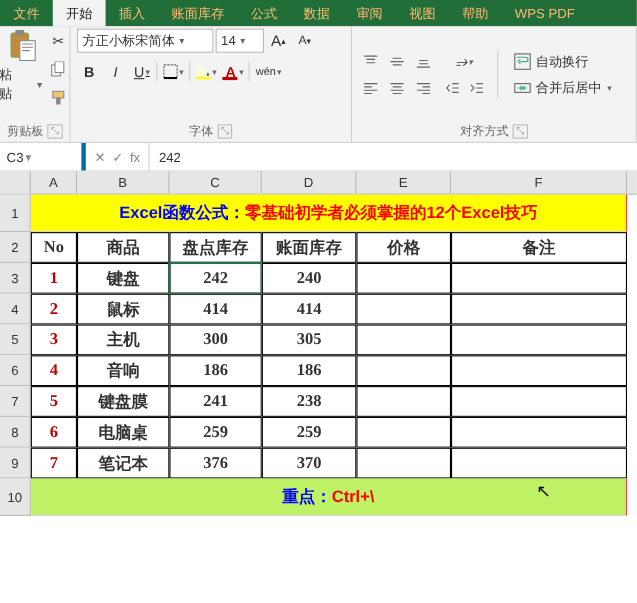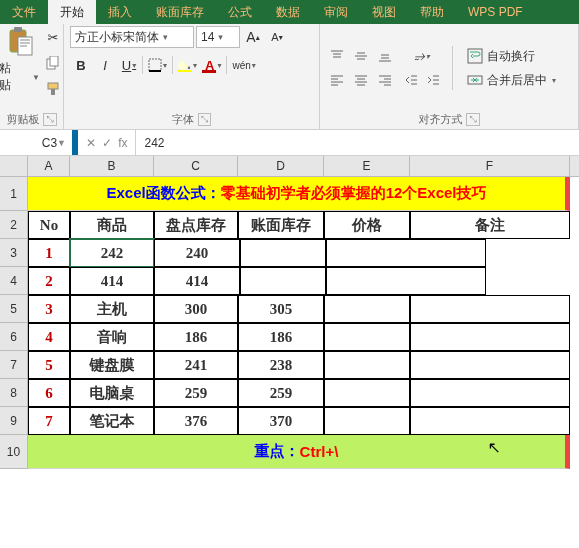--- a/index.html
+++ b/index.html
@@ -16,30 +16,30 @@
 .sub-col{display:flex;flex-direction:column;gap:4px;justify-content:center}
 .font-row{display:flex;gap:2px;align-items:center}
 .combo{border:1px solid #bbb;background:#fff;height:22px;display:flex;align-items:center;padding:0 4px;font-size:12px}
 .combo .dd{margin-left:4px;color:#666;font-size:9px}
 .btn{min-width:22px;height:22px;display:flex;align-items:center;justify-content:center;border:1px solid transparent;cursor:pointer;font-size:13px;padding:0 2px}
 .dd-sm{font-size:8px;color:#666;margin-left:1px}
 .align-grid{display:grid;grid-template-columns:repeat(3,22px);grid-template-rows:22px 22px;gap:2px}
 .wrap-col{display:flex;flex-direction:column;gap:2px}
 .wrap-btn{display:flex;align-items:center;gap:4px;padding:0 6px;height:22px;cursor:pointer;font-size:12px}
 .formula-bar{display:flex;align-items:center;border-bottom:1px solid #d0d0d0;height:26px;background:#fff}
-.name-box{width:78px;border-right:6px solid #0369a1;padding:0 6px;height:100%;display:flex;align-items:center;justify-content:flex-end;font-size:12px}
+.name-box{width:78px;border-right:4px solid #0369a1;padding:0 6px;height:100%;display:flex;align-items:center;justify-content:flex-start;font-size:12px}
 .fx-btns{display:flex;align-items:center;gap:6px;padding:0 8px;color:#888;border-right:1px solid #d0d0d0;height:100%}
 .fx-input{flex:1;padding:0 8px;font-size:12px;height:100%;display:flex;align-items:center}
 .sheet{position:relative}
 .col-headers{display:flex;background:#e6e6e6;border-bottom:1px solid #bbb}
 .corner{width:28px;height:20px;border-right:1px solid #bbb;background:#e6e6e6}
 .ch{height:20px;border-right:1px solid #bbb;display:flex;align-items:center;justify-content:center;font-size:12px;color:#333}
 .row{display:flex}
 .rh{width:28px;background:#e6e6e6;border-right:1px solid #bbb;border-bottom:1px solid #bbb;display:flex;align-items:center;justify-content:center;font-size:12px;color:#333}
-.cell{border-right:5px solid #ef4444;border-bottom:1px solid #d4d4d4;display:flex;align-items:center;padding:0 4px;overflow:hidden}
+.cell{border-right:1px solid #ef4444;border-bottom:1px solid #d4d4d4;display:flex;align-items:center;padding:0 4px;overflow:hidden}
 .wA{width:42px}.wB{width:84px}.wC{width:84px}.wD{width:86px}.wE{width:86px}.wF{width:160px}
 .title-row .cell{background:#ffff00;height:34px}
 .title-merge{width:542px;justify-content:center;font-family:SimSun;font-weight:bold;font-size:15px}
 .hdr-row .cell{background:#fff;border:1px solid #000;height:28px;justify-content:center;font-family:SimSun;font-weight:bold;font-size:15px}
 .data-row .cell{background:#fff;border:1px solid #000;height:28px;justify-content:center;font-family:SimSun;font-weight:bold;font-size:15px}
 .data-row .no{color:#c00000}
 .foot-row .cell{background:#bef264;height:34px}
 .foot-merge{width:542px;justify-content:center;font-family:SimSun;font-weight:bold;font-size:15px}
 .red{color:#ff0000}.blue{color:#0000ff}
 .sel{outline:2px solid #217346;outline-offset:-1px}
@@ -297,28 +297,30 @@
     <div class="cell wC">盘点库存</div>
     <div class="cell wD">账面库存</div>
     <div class="cell wE">价格</div>
     <div class="cell wF">备注</div>
   </div>
 
   <div id="data-rows">
       <div class="row data-row">
         <div class="rh" style="height:28px">3</div>
         <div class="cell wA no">1</div>
+        <div class="cell wB">键盘</div>
         <div class="cell wC sel">242</div>
         <div class="cell wD">240</div>
         <div class="cell wE"></div>
         <div class="cell wF"></div>
       </div>
       <div class="row data-row">
         <div class="rh" style="height:28px">4</div>
         <div class="cell wA no">2</div>
+        <div class="cell wB">鼠标</div>
         <div class="cell wC">414</div>
         <div class="cell wD">414</div>
         <div class="cell wE"></div>
         <div class="cell wF"></div>
       </div>
       <div class="row data-row">
         <div class="rh" style="height:28px">5</div>
         <div class="cell wA no">3</div>
         <div class="cell wB">主机</div>
         <div class="cell wC">300</div>

